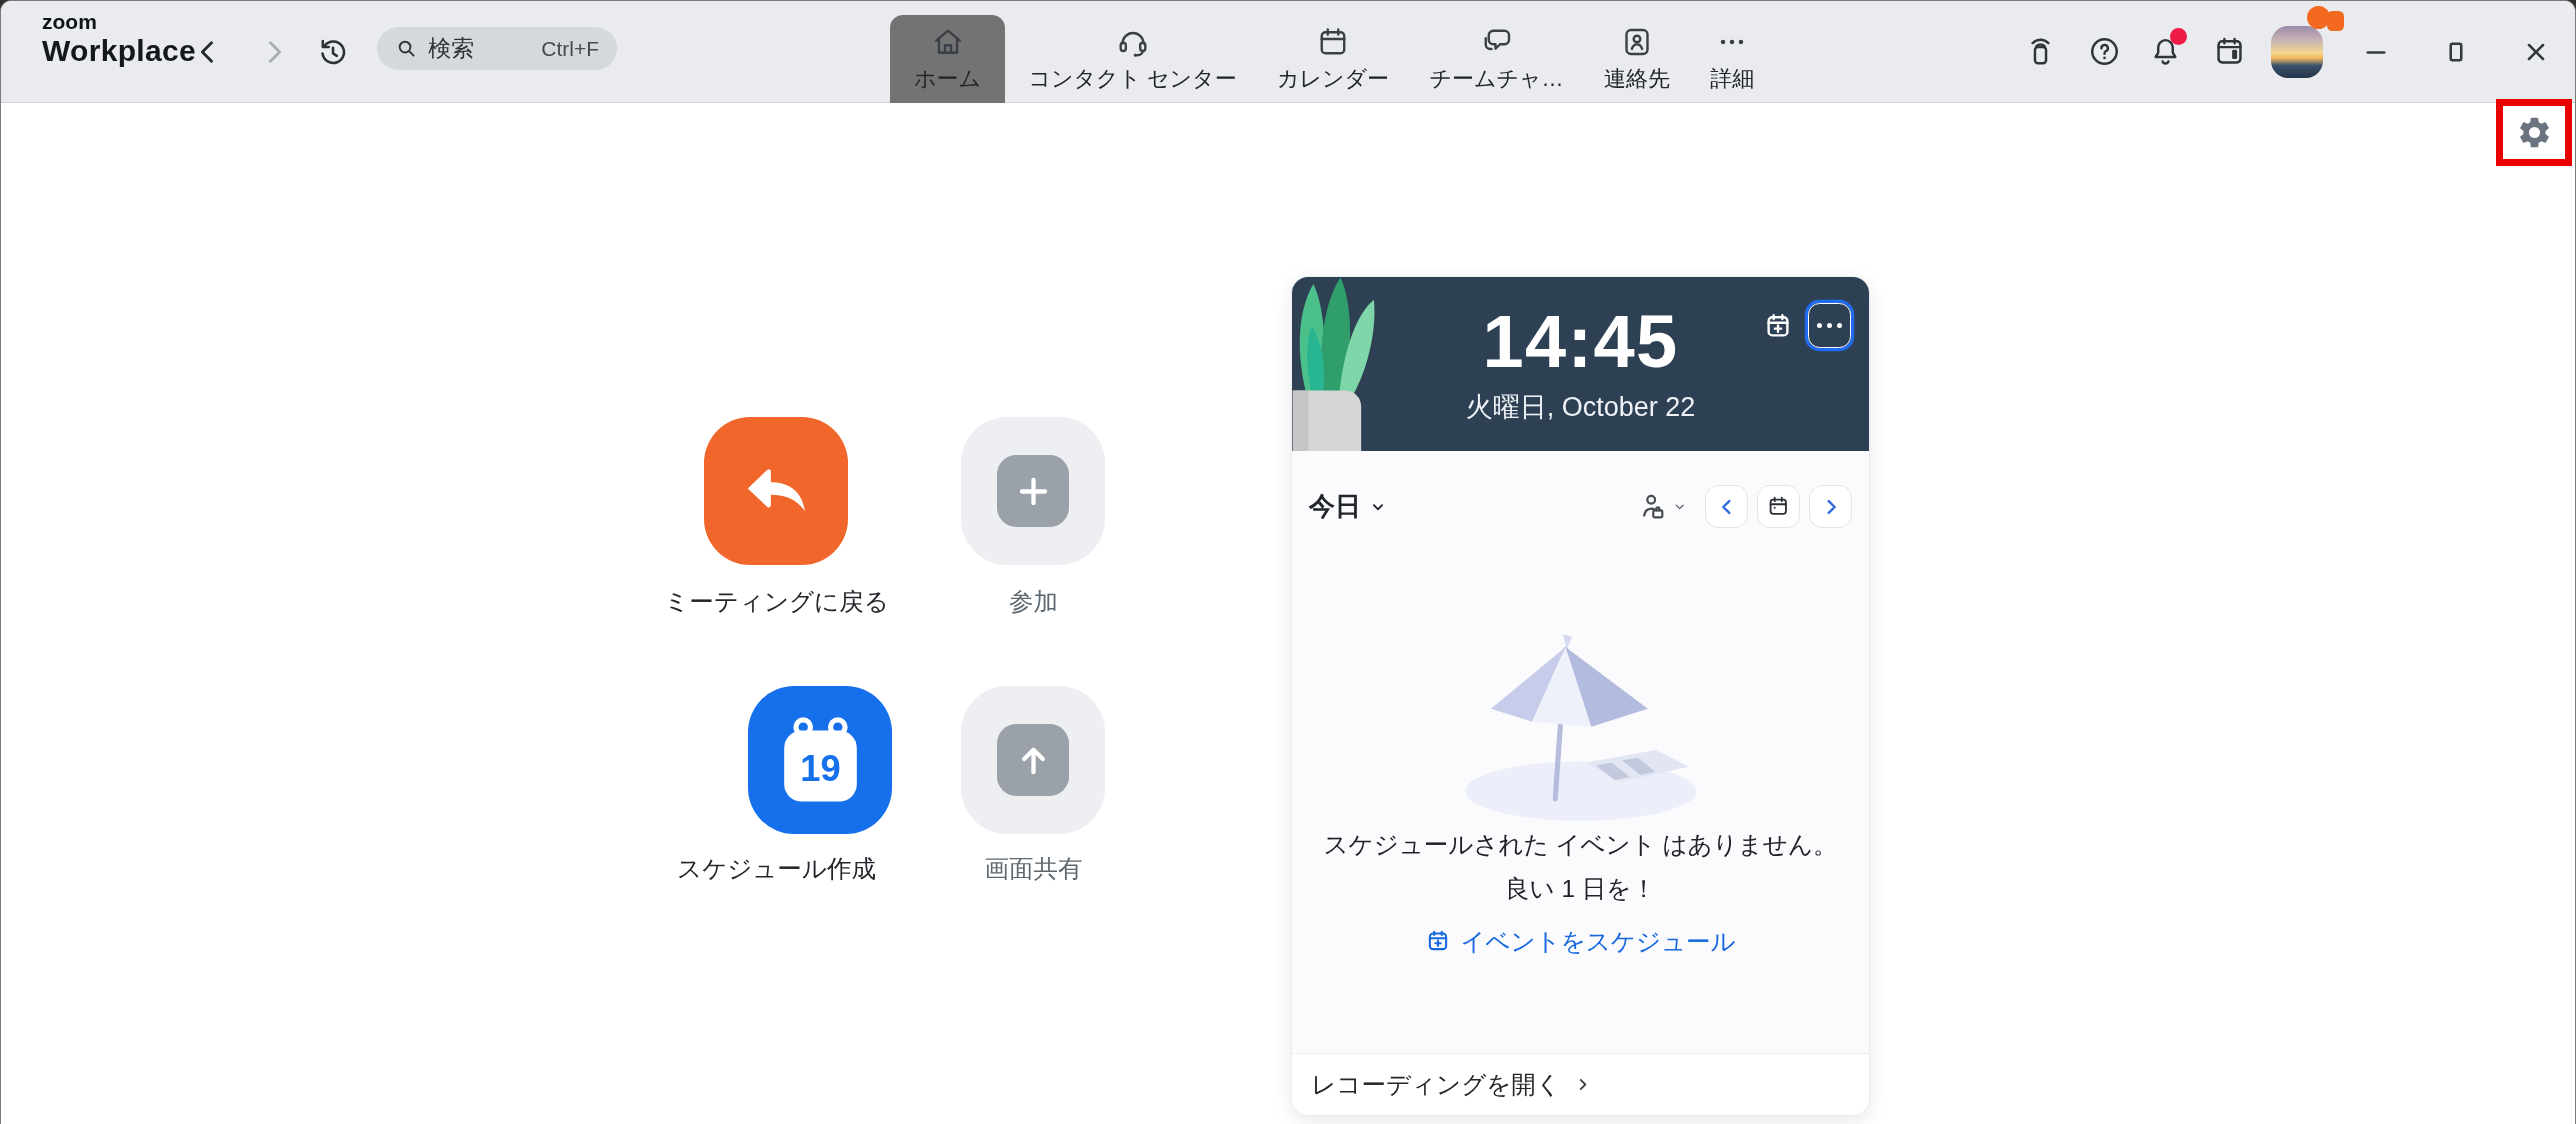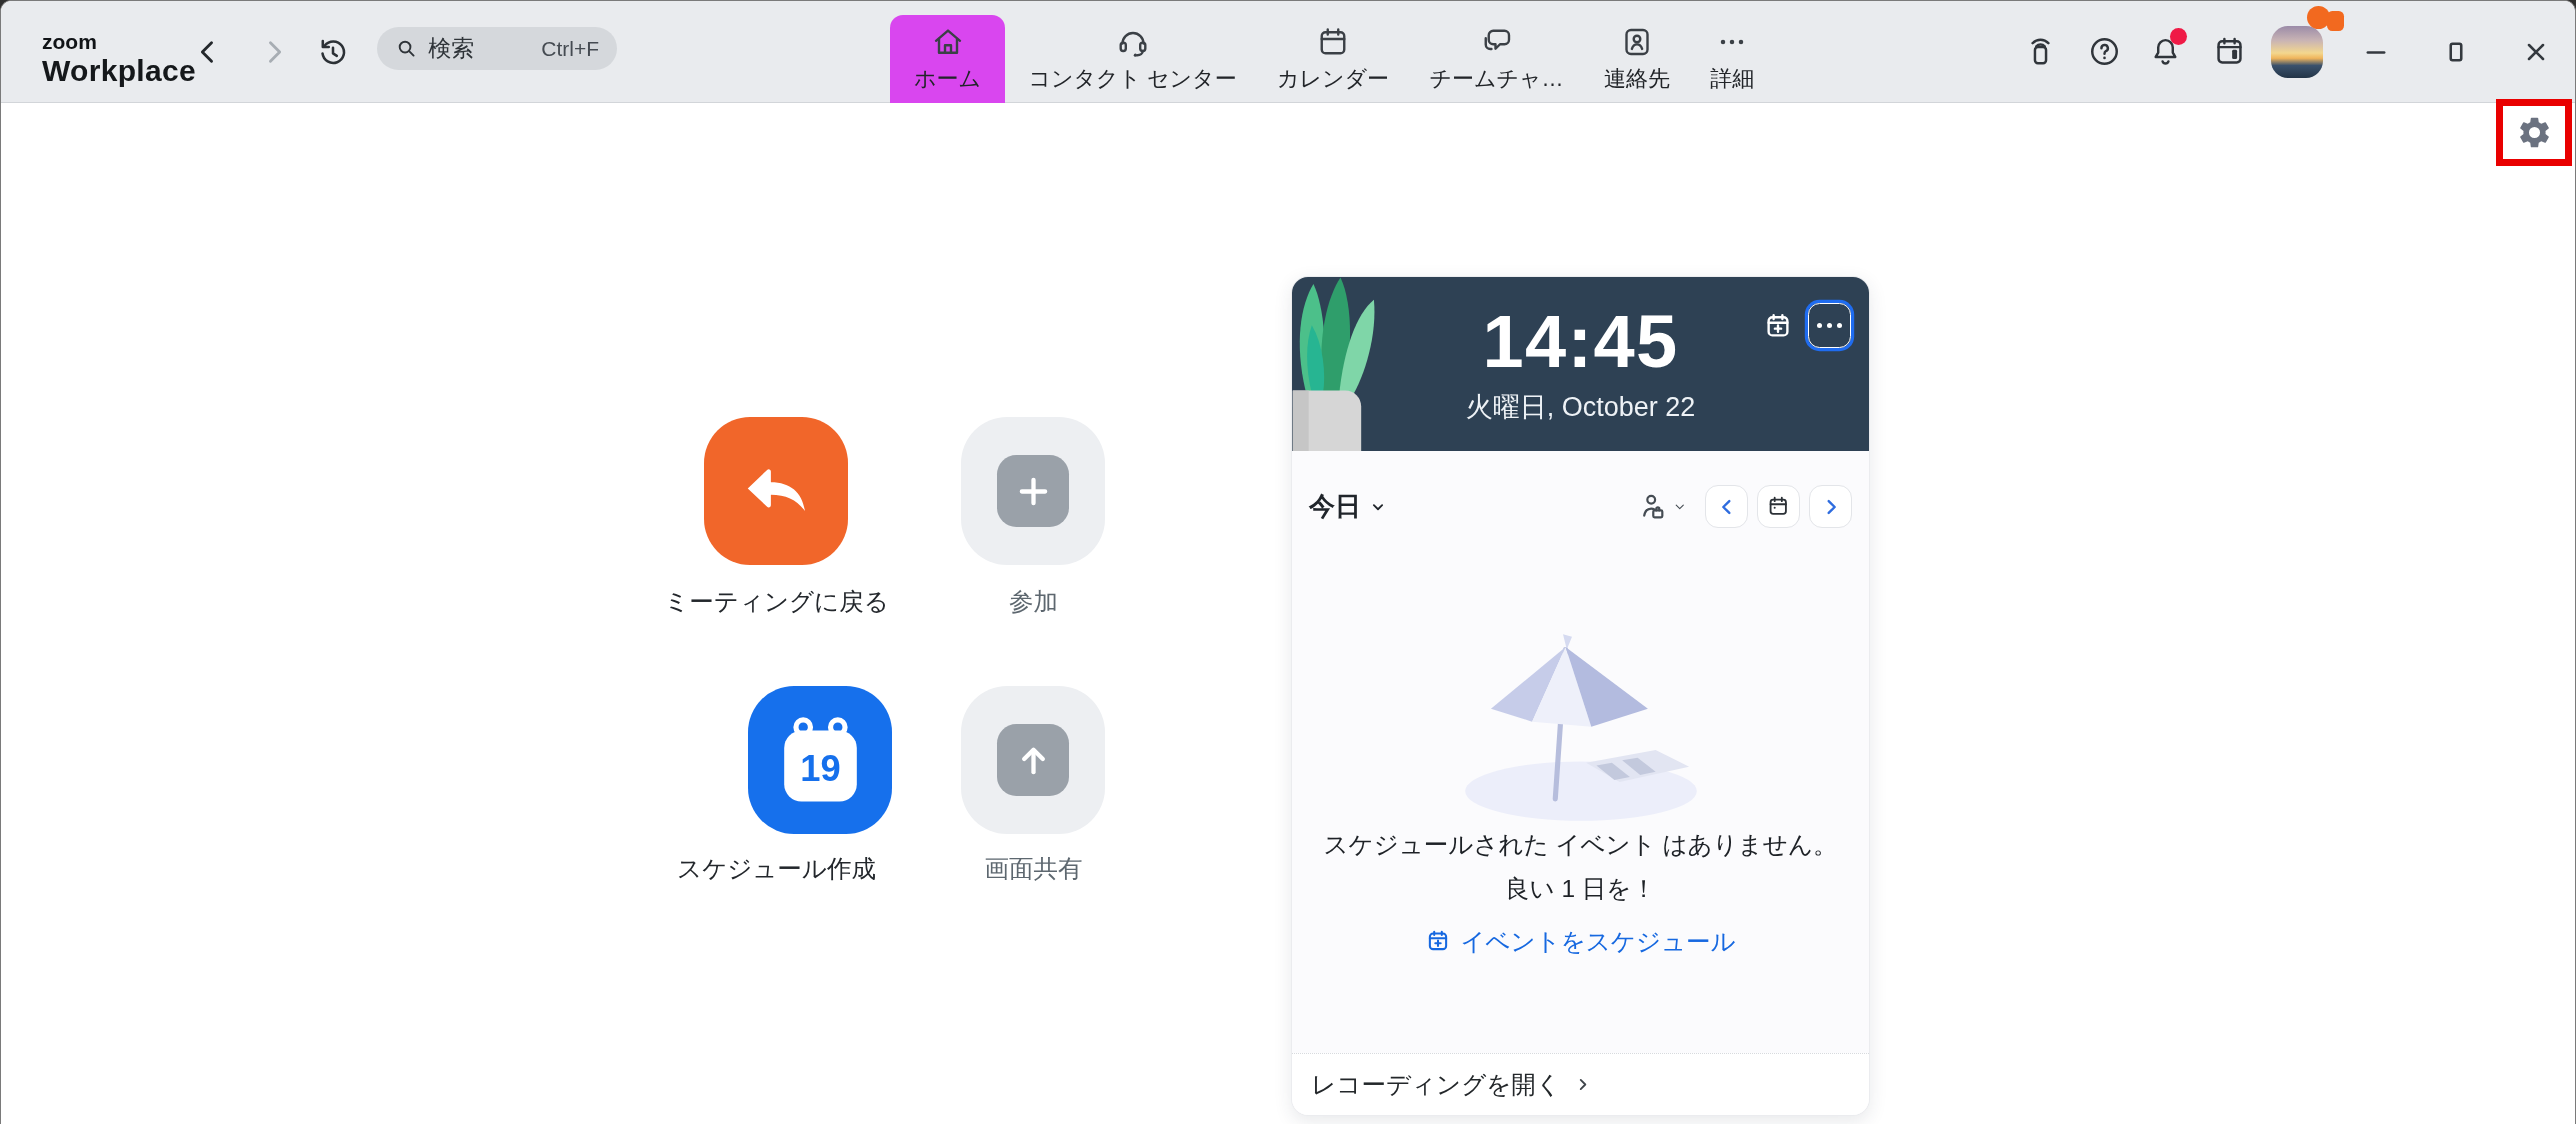--- a/index.html
+++ b/index.html
@@ -4,33 +4,33 @@
 <style>
   * { box-sizing: border-box; margin: 0; padding: 0; }
   html,body { width:2576px; height:1124px; overflow:hidden; background:#2f2f2f;
               font-family:"Liberation Sans","DejaVu Sans",sans-serif; }
   #window { position:relative; width:2576px; height:1124px; background:#ffffff;
             border-radius:11.6px 11.6px 0 0; overflow:hidden; border:1.3px solid #7a7a7a; border-bottom:none; }
 
   
   #titlebar { position:absolute; left:0; top:0; right:0; height:102px; background:#e9ebee;
               border-bottom:1.3px solid #d2d5d9; }
-  .logo { position:absolute; left:41px; top:30px; line-height:1; }
+  .logo { position:absolute; left:41px; top:10px; line-height:1; }
   .logo .l1 { font-size:21px; font-weight:700; color:#111417; }
   .logo .l2 { font-size:30px; font-weight:600; color:#15181b; margin-top:4px; letter-spacing:0.3px; }
   .tb-icon { position:absolute; top:32px; width:37px; height:37px; display:flex; align-items:center; justify-content:center; }
   .tb-icon svg { width:34px; height:34px; }
   .search { position:absolute; left:376px; top:26.4px; width:240px; height:43px; background:#d5d8dc;
             border-radius:26px; display:flex; align-items:center; padding:0 18px; gap:10.3px; }
   .search .ph { font-size:23px; color:#2f3439; }
   .search .sc { margin-left:auto; font-size:21px; color:#454b52; }
   .tabstrip { position:absolute; left:889px; top:14px; height:88px; display:flex; align-items:stretch; gap:6.4px; }
   .tab { display:flex; flex-direction:column; align-items:center; justify-content:center; gap:3.9px;
          padding:0 17px; color:#26292d; }
-  .tab.active { background:#d946ef; border-radius:13px 13px 0 0; width:115px; padding:0; }
+  .tab.active { background:#737373; border-radius:13px 13px 0 0; width:115px; padding:0; }
   .tab .tlabel { font-size:22px; color:#222529; white-space:nowrap; }
   .tab svg { width:36px; height:36px; stroke:#3b4046; fill:none; stroke-width:1.6; stroke-linecap:round; stroke-linejoin:round; }
   .ticon { position:absolute; top:32px; width:37px; height:37px; display:flex; align-items:center; justify-content:center; }
   .ticon svg { width:35px; height:35px; stroke:#30353b; fill:none; stroke-width:1.7; stroke-linecap:round; stroke-linejoin:round; }
   .dot { position:absolute; width:17.4px; height:17.4px; border-radius:50%; background:#ef1a46; }
   .avatar { position:absolute; left:2270px; top:25px; width:52px; height:52px; border-radius:17px;
             background:linear-gradient(180deg,#9b8ba8 0%,#c9b4b4 28%,#f3d78e 52%,#f0b55c 62%,#3a516c 76%,#233447 100%); }
   .badge-c { position:absolute; left:2306px; top:5.2px; width:23px; height:23px; border-radius:50%; background:#f2691f; }
   .badge-r { position:absolute; left:2326px; top:10.3px; width:17px; height:19.3px; border-radius:5.2px; background:#f2691f; }
   .winctl { position:absolute; top:32px; width:39px; height:37px; display:flex; align-items:center; justify-content:center; }

